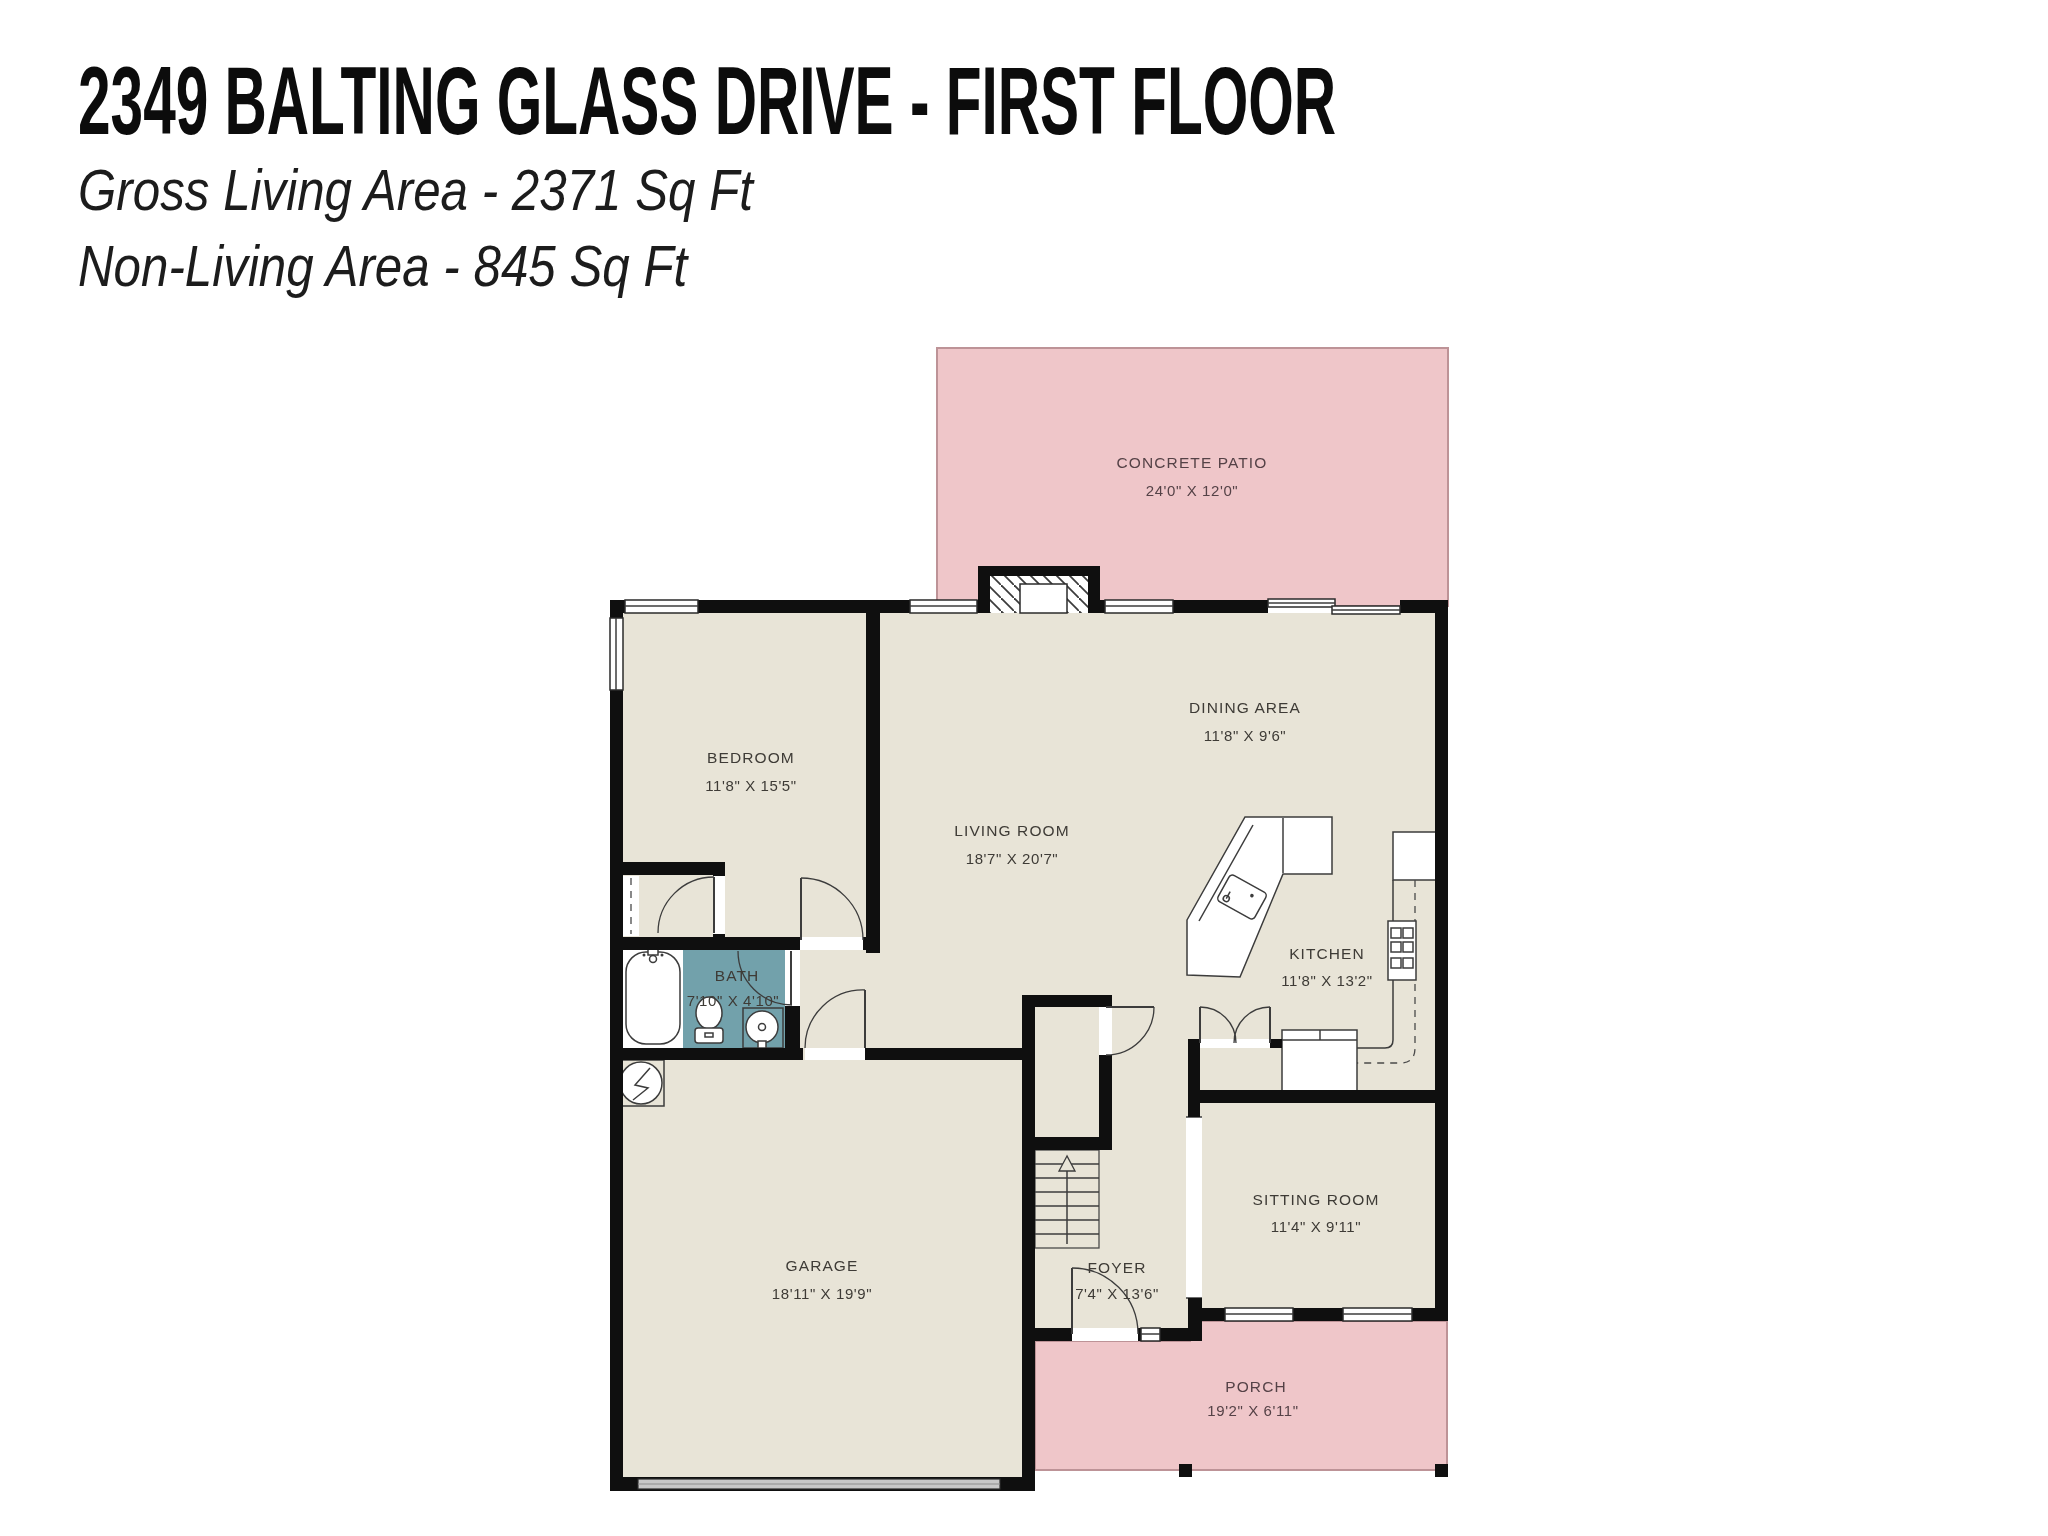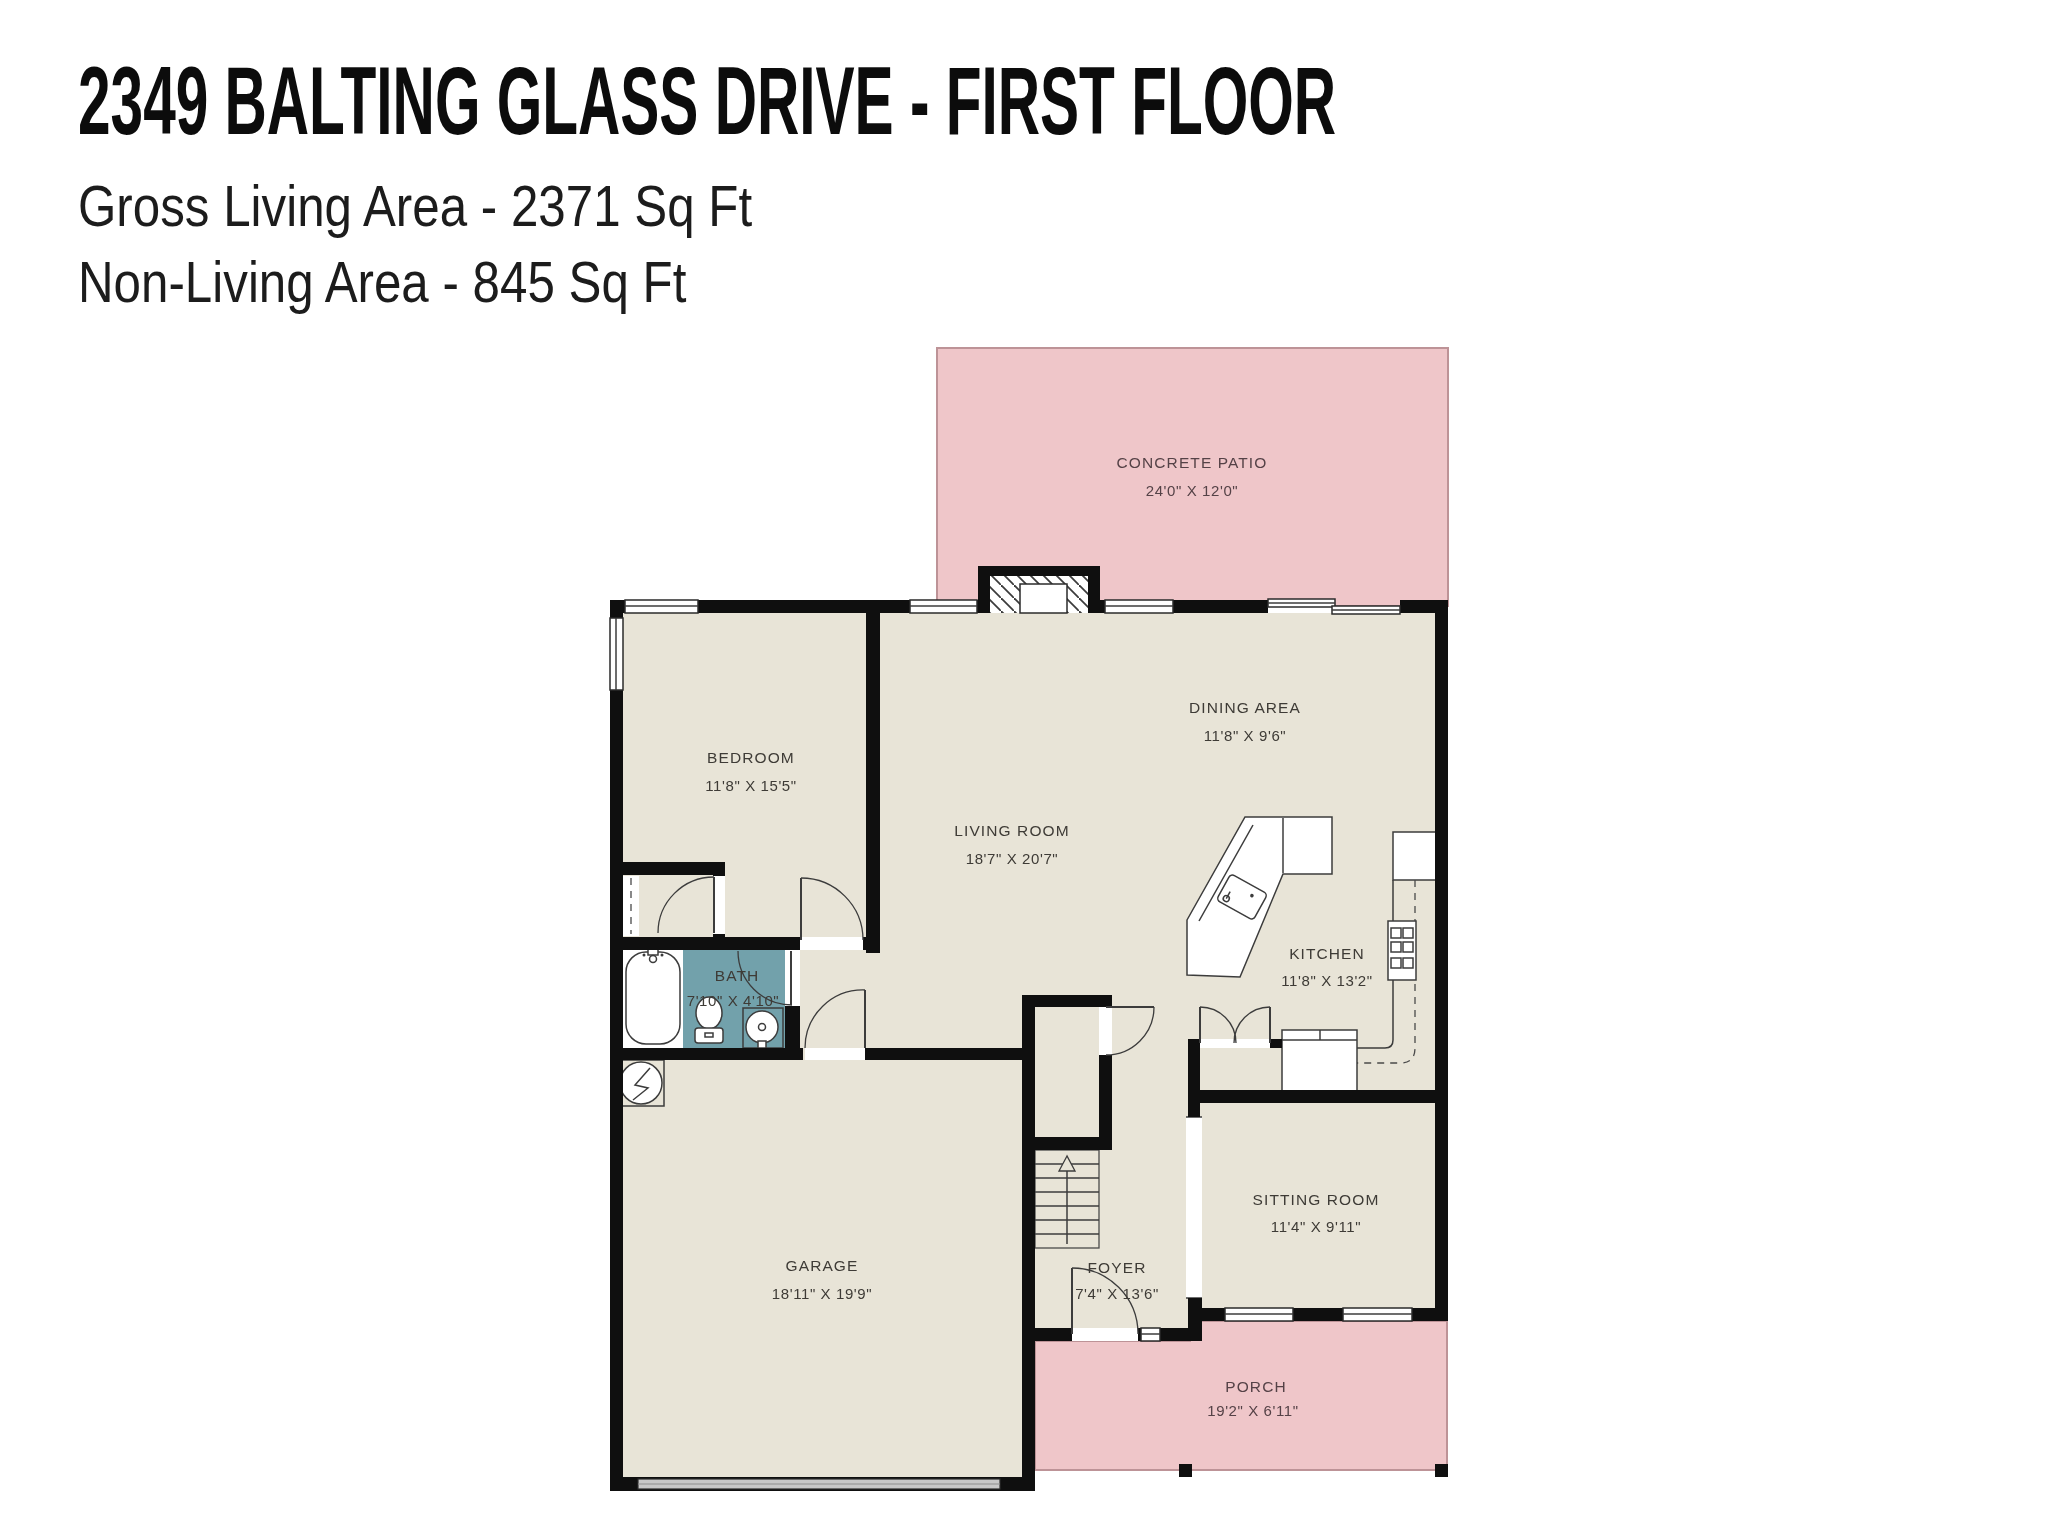--- a/index.html
+++ b/index.html
@@ -3,21 +3,21 @@
 <meta charset="utf-8">
 <style>
   html,body{margin:0;padding:0;background:#ffffff;}
   #canvas{position:relative;width:2048px;height:1536px;background:#ffffff;overflow:hidden;
           font-family:"Liberation Sans", sans-serif;}
   #plan-svg{position:absolute;left:0;top:0;}
   .hdr{position:absolute;left:78px;white-space:nowrap;color:#111;}
   #title-wrap{top:46px;}
   #title-wrap .t{display:inline-block;transform:scaleX(0.61);transform-origin:0 0;
      font-weight:bold;font-size:96px;letter-spacing:0px;color:#0c0c0c;}
-  #subtitle-wrap{top:168px;}
+  #subtitle-wrap{top:152px;font-style:italic;}
   #subtitle-wrap .s{display:block;transform:scaleX(0.85);transform-origin:0 0;
      font-weight:400;font-size:58px;line-height:76px;color:#1c1c1c;}
   text{font-family:"Liberation Sans", sans-serif;}
   .room-name{font-size:15.5px;letter-spacing:1.1px;fill:#3e3b36;}
   .room-dims{font-size:15px;letter-spacing:0.6px;fill:#3e3b36;}
   .out-name{font-size:15.5px;letter-spacing:1.1px;fill:#554247;}
   .out-dims{font-size:15px;letter-spacing:0.6px;fill:#554247;}
   .wall{fill:#0f0f0f;}
   .thin{stroke:#3c3c3c;stroke-width:1.5;fill:none;}
   .fix{stroke:#3c3c3c;stroke-width:1.5;fill:#ffffff;}

